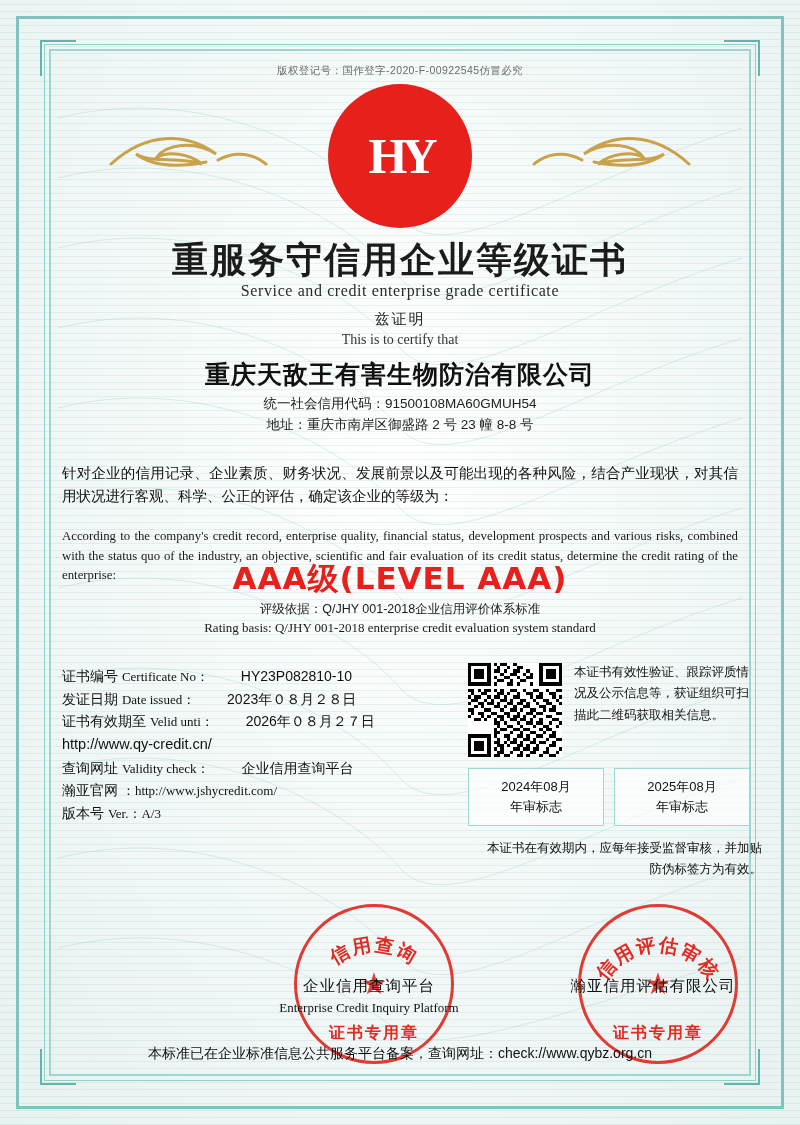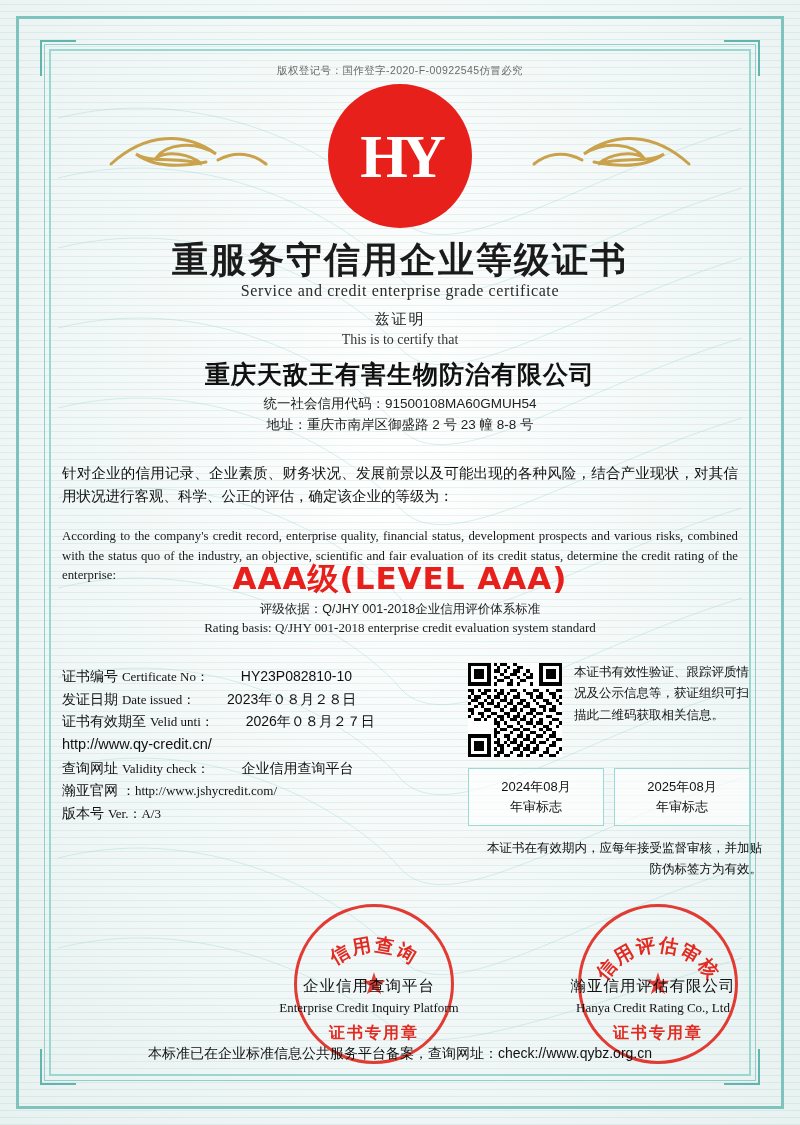--- a/index.html
+++ b/index.html
@@ -53,21 +53,21 @@
     width:140px;height:140px;
   }
   .logo-circle{
     width:140px;height:140px;border-radius:50%;
     background:#e8201c;
     display:flex;align-items:center;justify-content:center;
     box-shadow:0 0 0 2px #e8201c;
   }
   .logo-circle span{
     font-family:"Liberation Serif", serif;
-    font-weight:bold;font-size:61px;color:#fff;letter-spacing:-6px;
+    font-weight:bold;font-size:50px;color:#fff;letter-spacing:-6px;
     line-height:1;
   }
   .flourish{
     position:absolute;top:66px;height:60px;width:180px;
     pointer-events:none;
   }
   .flourish.left{left:48px;}
   .flourish.right{right:48px;}
 
   .title-cn{
@@ -553,18 +553,17 @@
       <div class="star">★</div>
       <div class="banner">证书专用章</div>
     </div>
 
     <div class="seal-caption cap-left">
       <div class="cn">企业信用查询平台</div>
       <div class="en">Enterprise Credit Inquiry Platform</div>
     </div>
     <div class="seal-caption cap-right">
       <div class="cn">瀚亚信用评估有限公司</div>
-      <div class="en">Hanya Credit Rating Co., Ltd</div>
     </div>
 
     <div class="footer">本标准已在企业标准信息公共服务平台备案，查询网址：check://www.qybz.org.cn</div>
   </div>
 </div>
 
 </body></html>

